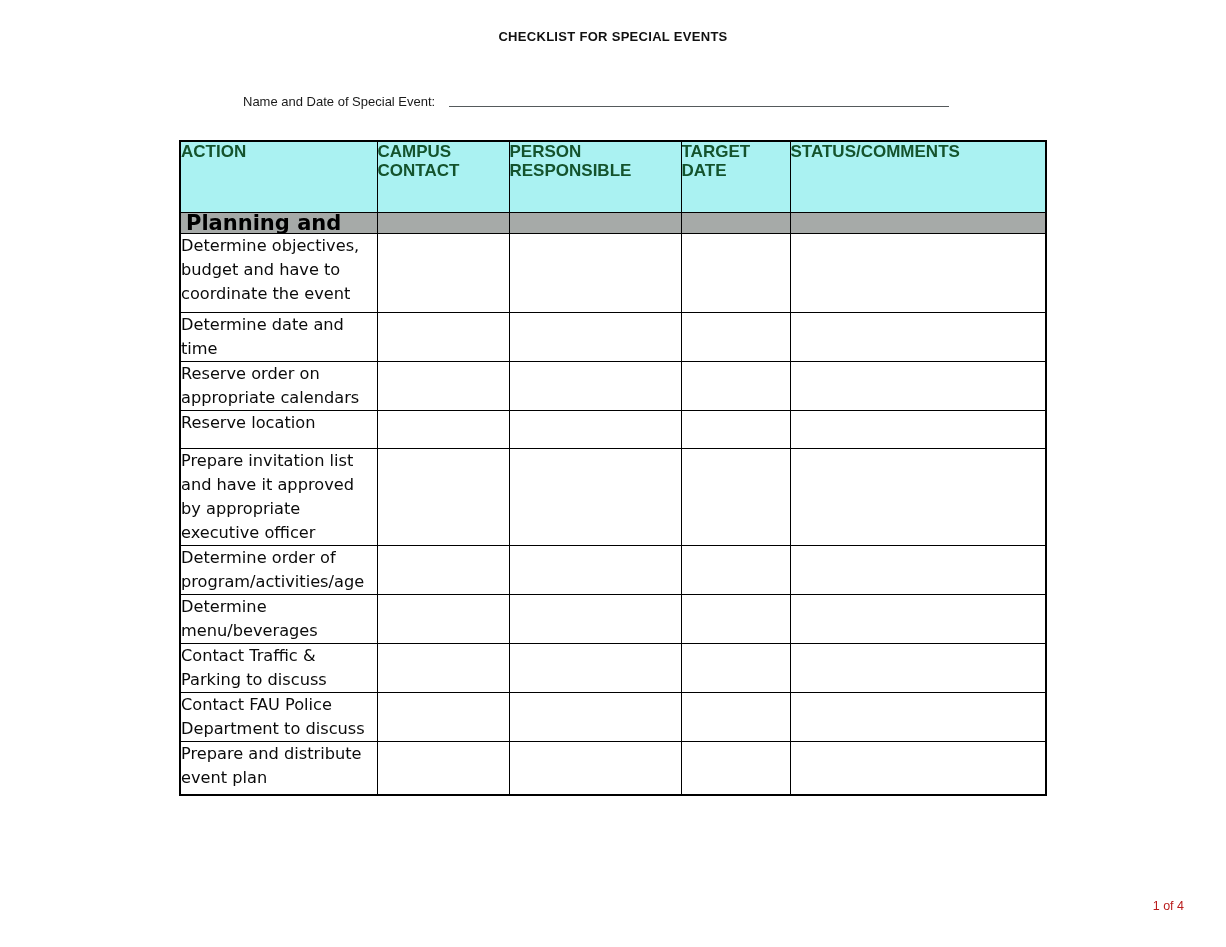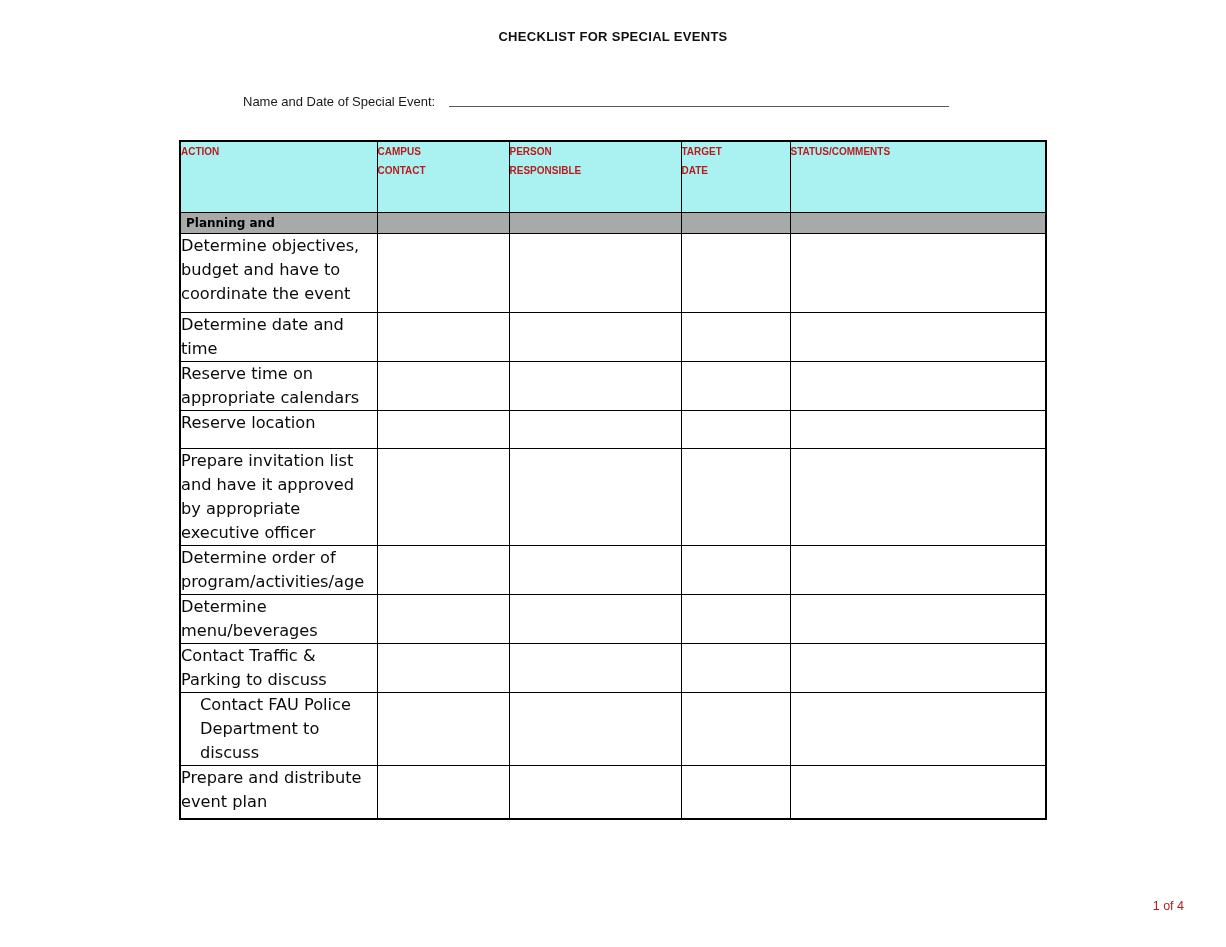--- a/index.html
+++ b/index.html
@@ -88,40 +88,40 @@
     vertical-align: top;
     overflow: hidden;
   }
 
   
   thead th {
     background: #aaf2f2;
     height: 70px;
     font-family: "Liberation Sans", sans-serif;
     font-weight: bold;
-    font-size: 10px;
+    font-size: 17px;
     line-height: 19px;
-    color: #b91c1c;
+    color: #14532d;
     vertical-align: middle;
   }
   th.h-action {
     text-align: left;
     padding-left: 6px;
   }
   th.h-center { text-align: left; }
 
   
   tr.section-row td {
     background: #a6aaa8;
     height: 20px;
   }
   tr.section-row td.section-label {
     font-family: "DejaVu Sans", sans-serif;
     font-weight: bold;
-    font-size: 12px;
+    font-size: 21px;
     line-height: 20px;
     color: #000000;
     padding-left: 5px;
     white-space: nowrap;
   }
 
   
   tbody td { background: #ffffff; }
   td.action-cell {
     padding: 1px 3px 0 5px;
@@ -209,21 +209,21 @@
               <span class="action-text">Determine date and</span>
               <span class="action-text">time</span>
             </td>
             <td class="action-cell"></td>
             <td class="action-cell"></td>
             <td class="action-cell"></td>
             <td class="action-cell"></td>
           </tr>
           <tr style="height: 48px;">
             <td class="action-cell" style="height: 48px;">
-              <span class="action-text">Reserve time on</span>
+              <span class="action-text">Reserve order on</span>
               <span class="action-text">appropriate calendars</span>
             </td>
             <td class="action-cell"></td>
             <td class="action-cell"></td>
             <td class="action-cell"></td>
             <td class="action-cell"></td>
           </tr>
           <tr style="height: 37px;">
             <td class="action-cell" style="height: 37px;">
               <span class="action-text">Reserve location</span>
@@ -269,21 +269,21 @@
             <td class="action-cell" style="height: 44px;">
               <span class="action-text">Contact Traffic &amp;</span>
               <span class="action-text">Parking to discuss</span>
             </td>
             <td class="action-cell"></td>
             <td class="action-cell"></td>
             <td class="action-cell"></td>
             <td class="action-cell"></td>
           </tr>
           <tr style="height: 44px;">
-            <td class="action-cell" style="height: 44px; padding-left: 19px;">
+            <td class="action-cell" style="height: 44px;">
               <span class="action-text">Contact FAU Police</span>
               <span class="action-text">Department to discuss</span>
             </td>
             <td class="action-cell"></td>
             <td class="action-cell"></td>
             <td class="action-cell"></td>
             <td class="action-cell"></td>
           </tr>
           <tr style="height: 52px;">
             <td class="action-cell" style="height: 52px;">

